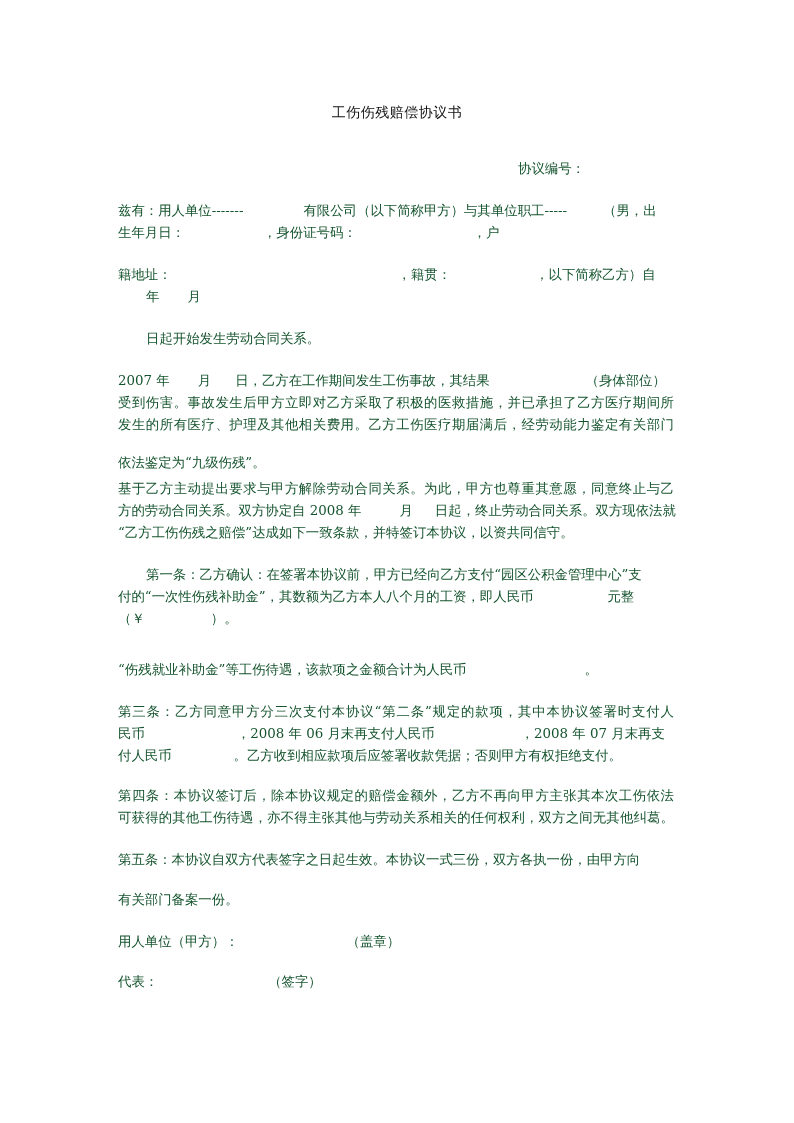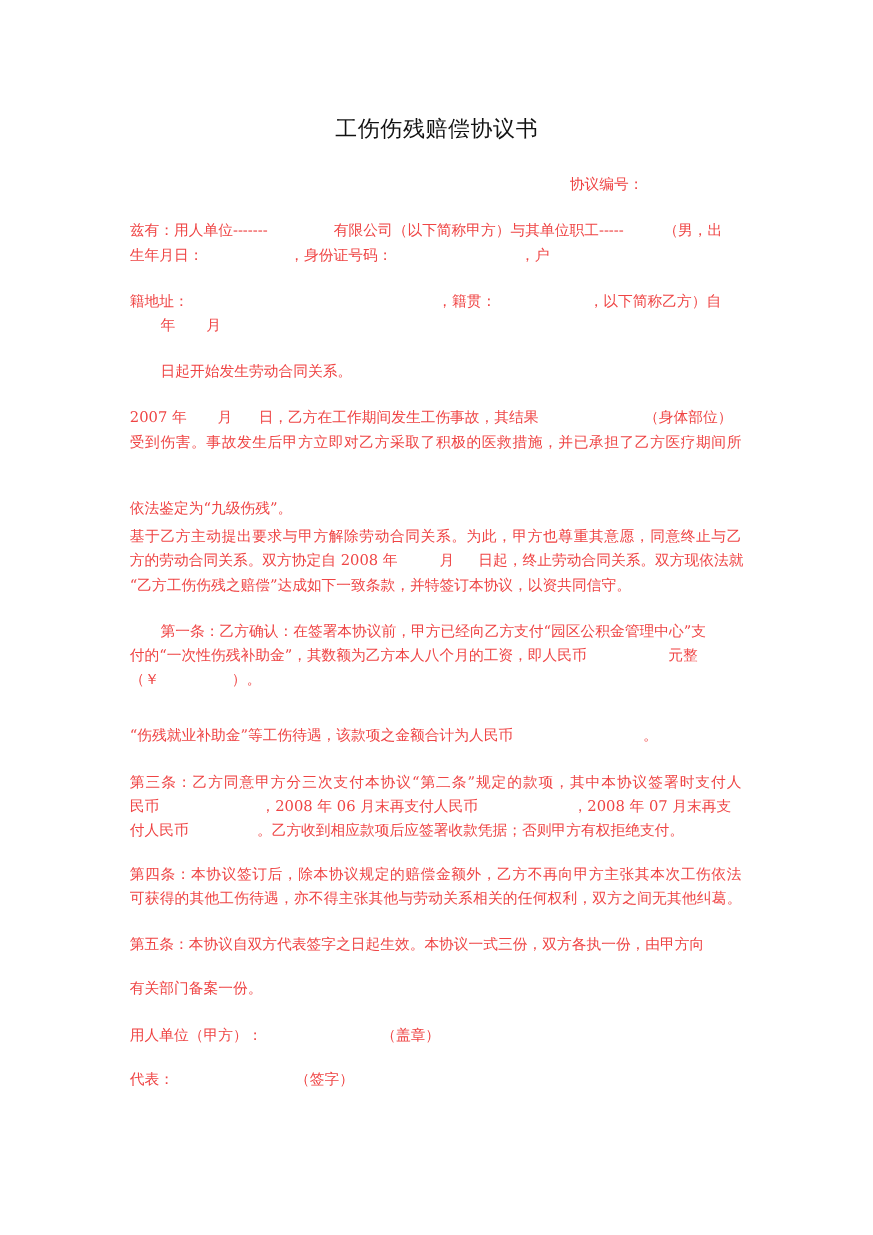--- a/index.html
+++ b/index.html
@@ -22,31 +22,31 @@
       height: 1123px;
       background: #ffffff;
     }
     .title {
       position: absolute;
       top: 104px;
       left: 0;
       width: 794px;
       text-align: center;
       font-family: "DejaVu Sans", "Liberation Sans", sans-serif;
-      font-size: 20px;
+      font-size: 14px;
       color: #111;
       letter-spacing: 0.5px;
     }
     .line {
       position: absolute;
       left: 118px;
       font-size: 13.4px;
       line-height: 22px;
       white-space: pre;
-      color: #ef4444;
+      color: #14532d;
     }
     .justify {
       width: 556px;
       text-align: justify;
       text-align-last: justify;
       white-space: normal;
     }
     .gap {
       display: inline-block;
     }
@@ -63,20 +63,21 @@
   <div class="line" style="top:200px;"><span>兹有：用人单位-------</span><span class="gap" style="width:60px;"></span><span>有限公司（以下简称甲方）与其单位职工-----</span><span class="gap" style="width:36px;"></span><span>（男，出</span></div>
   <div class="line" style="top:222px;"><span>生年月日：</span><span class="gap" style="width:78px;"></span><span>，身份证号码：</span><span class="gap" style="width:116px;"></span><span>，户</span></div>
 
   <div class="line" style="top:264px;text-align:center;"><span>籍地址：</span><span class="gap" style="width:226px;"></span><span>，籍贯：</span><span class="gap" style="width:84px;"></span><span>，以下简称乙方）自</span></div>
   <div class="line" style="top:286px;margin-left:28px;"><span>年</span><span class="gap" style="width:28px;"></span><span>月</span></div>
 
   <div class="line" style="top:328px; left:146px;">日起开始发生劳动合同关系。</div>
 
   <div class="line" style="top:370px;"><span>2007 年</span><span class="gap" style="width:28px;"></span><span>月</span><span class="gap" style="width:24px;"></span><span>日，乙方在工作期间发生工伤事故，其结果</span><span class="gap" style="width:96px;"></span><span>（身体部位）</span></div>
   <div class="line justify" style="top:392px;">受到伤害。事故发生后甲方立即对乙方采取了积极的医救措施，并已承担了乙方医疗期间所</div>
+  <div class="line justify" style="top:414px;">发生的所有医疗、护理及其他相关费用。乙方工伤医疗期届满后，经劳动能力鉴定有关部门</div>
   <div class="line" style="top:452px;">依法鉴定为“九级伤残”。</div>
 
   <div class="line justify" style="top:478px;">基于乙方主动提出要求与甲方解除劳动合同关系。为此，甲方也尊重其意愿，同意终止与乙</div>
   <div class="line" style="top:500px;"><span>方的劳动合同关系。双方协定自 2008 年</span><span class="gap" style="width:38px;"></span><span>月</span><span class="gap" style="width:22px;"></span><span>日起，终止劳动合同关系。双方现依法就</span></div>
   <div class="line" style="top:522px;">“乙方工伤伤残之赔偿”达成如下一致条款，并特签订本协议，以资共同信守。</div>
 
   <div class="line" style="top:564px; left:146px;">第一条：乙方确认：在签署本协议前，甲方已经向乙方支付“园区公积金管理中心”支</div>
   <div class="line" style="top:586px;"><span>付的“一次性伤残补助金”，其数额为乙方本人八个月的工资，即人民币</span><span class="gap" style="width:74px;"></span><span>元整</span></div>
   <div class="line" style="top:608px;"><span>（￥</span><span class="gap" style="width:66px;"></span><span>）。</span></div>
 

